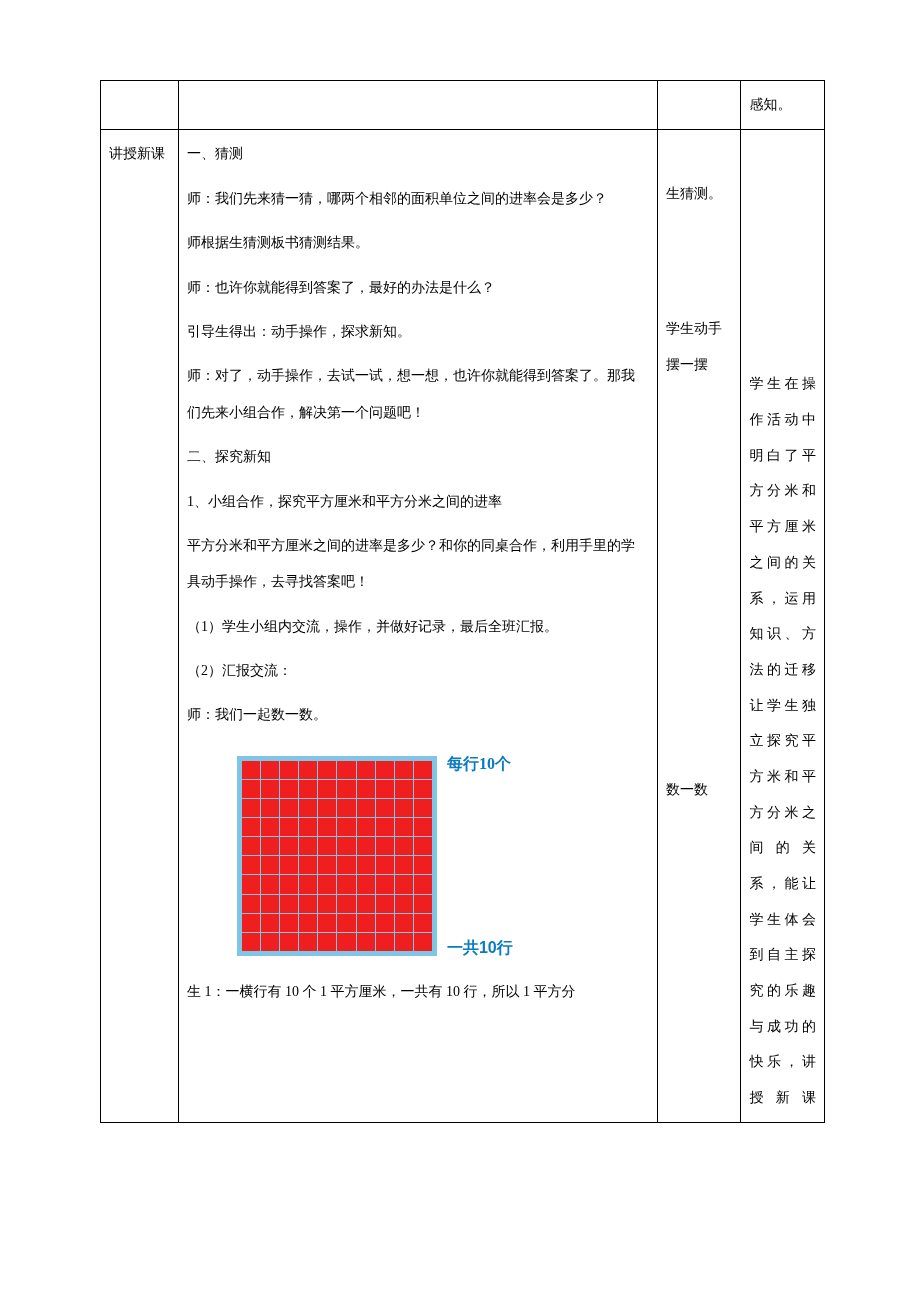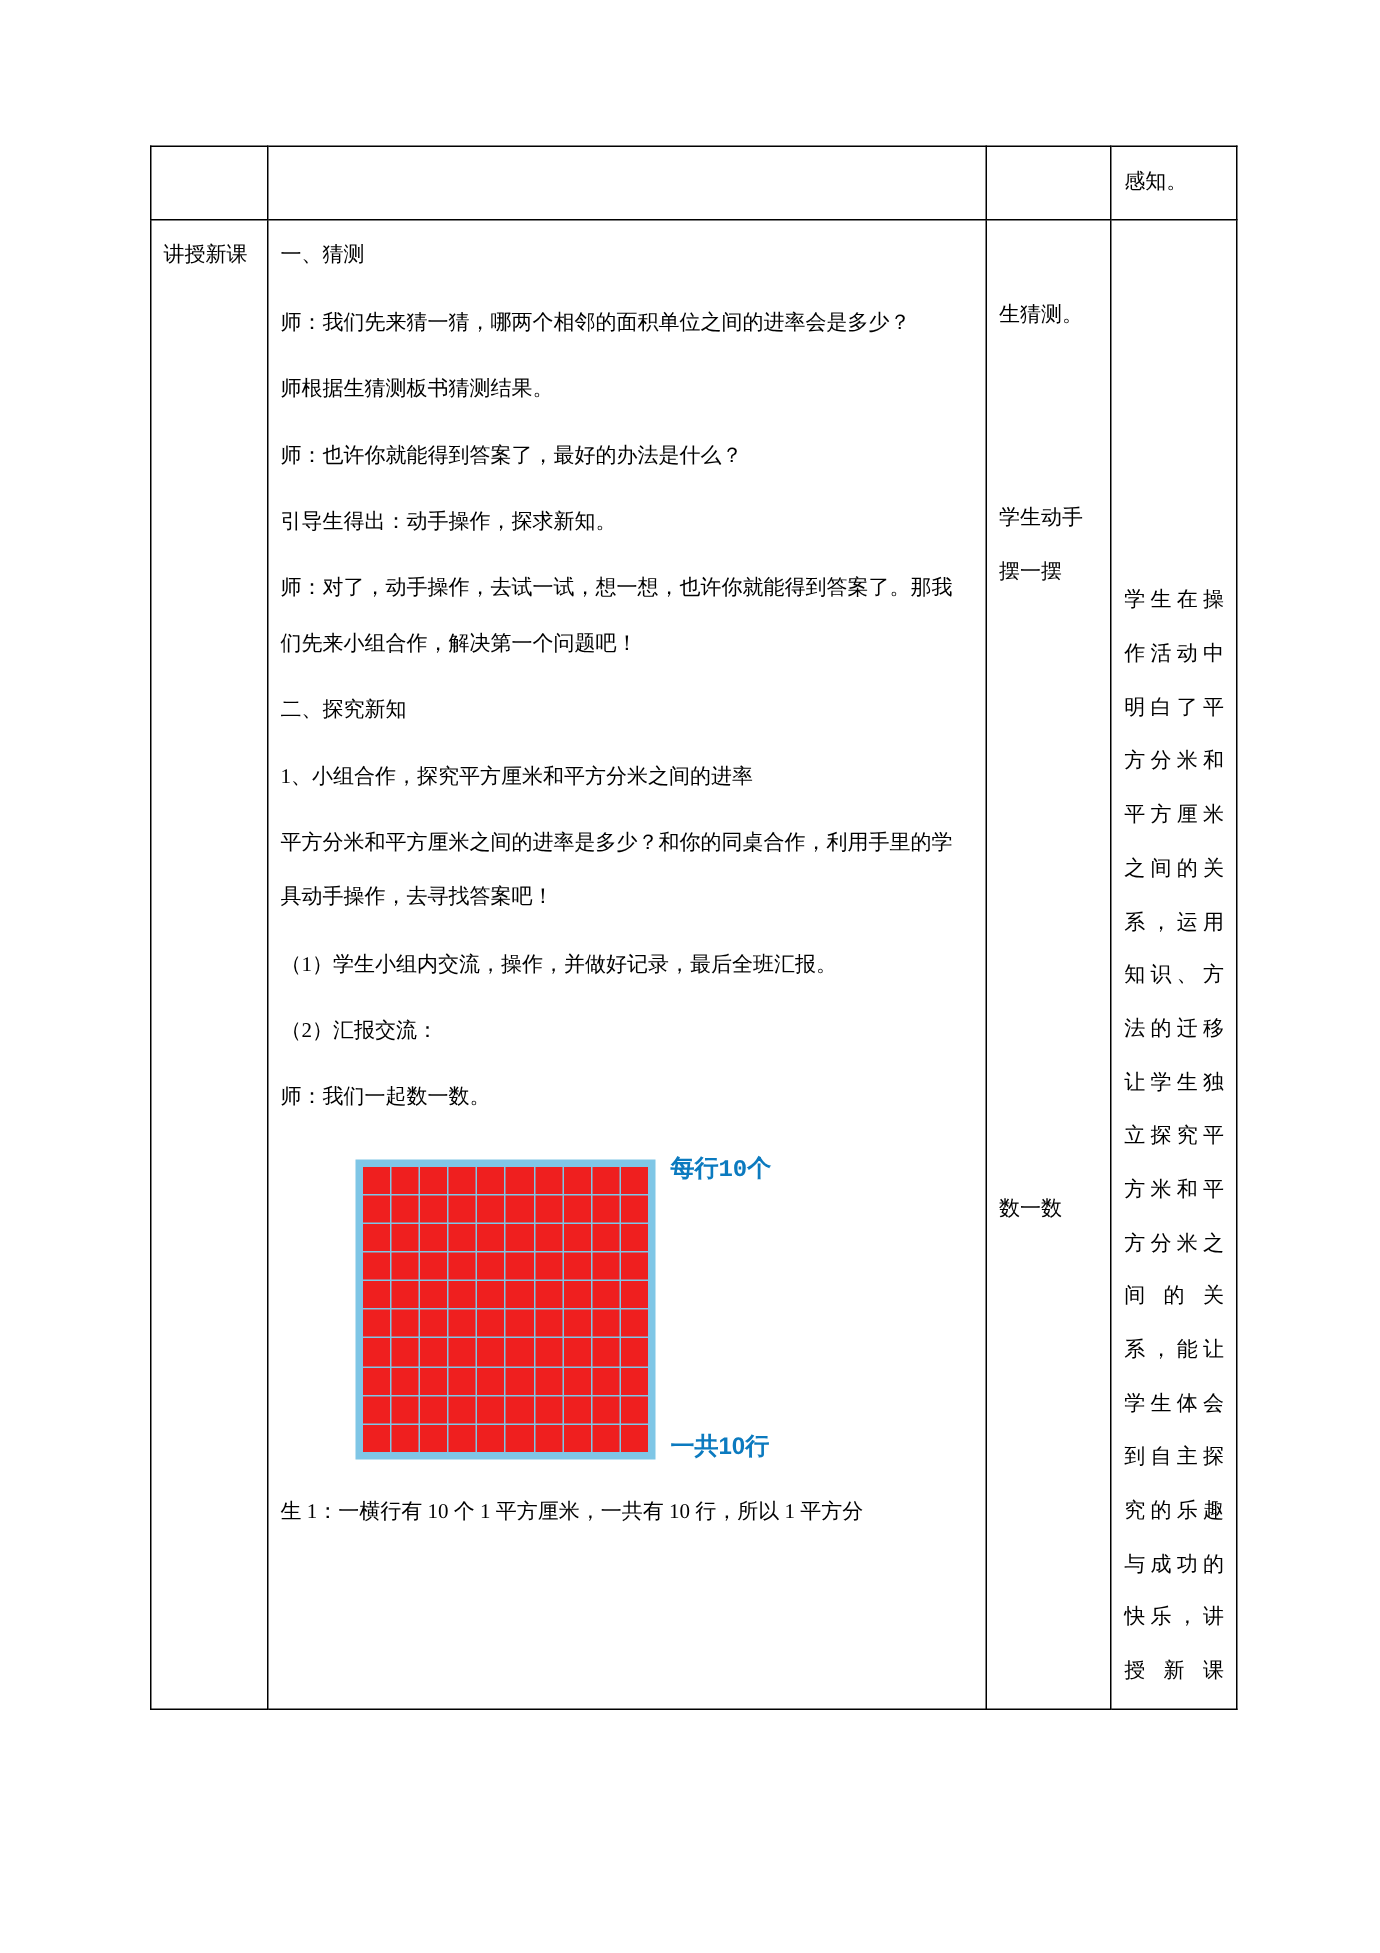--- a/index.html
+++ b/index.html
@@ -6,21 +6,20 @@
     margin: 0;
     padding: 0;
     background: #fff;
     font-family: "SimSun", "宋体", serif;
     font-size: 14px;
     color: #000;
     width: 920px;
   }
   .page {
     padding: 80px 95px 60px 100px;
-    margin-top: 17px;
   }
   table.main {
     border-collapse: collapse;
     width: 100%;
     table-layout: fixed;
   }
   table.main td {
     border: 1px solid #000;
     vertical-align: top;
     padding: 6px 8px;
@@ -59,21 +58,21 @@
     gap: 1px;
   }
   .grid-box .cell {
     background: #ef1f1f;
   }
   .label-top {
     position: absolute;
     top: 6px;
     left: 240px;
     color: #0b7abf;
-    font-family: Liberation Mono, monospace;
+    font-family: Liberation Serif, serif;
     font-weight: bold;
     font-size: 16px;
     line-height: 1.2;
   }
   .label-bottom {
     position: absolute;
     top: 190px;
     left: 240px;
     color: #0b7abf;
     font-family: "Microsoft YaHei", sans-serif;

